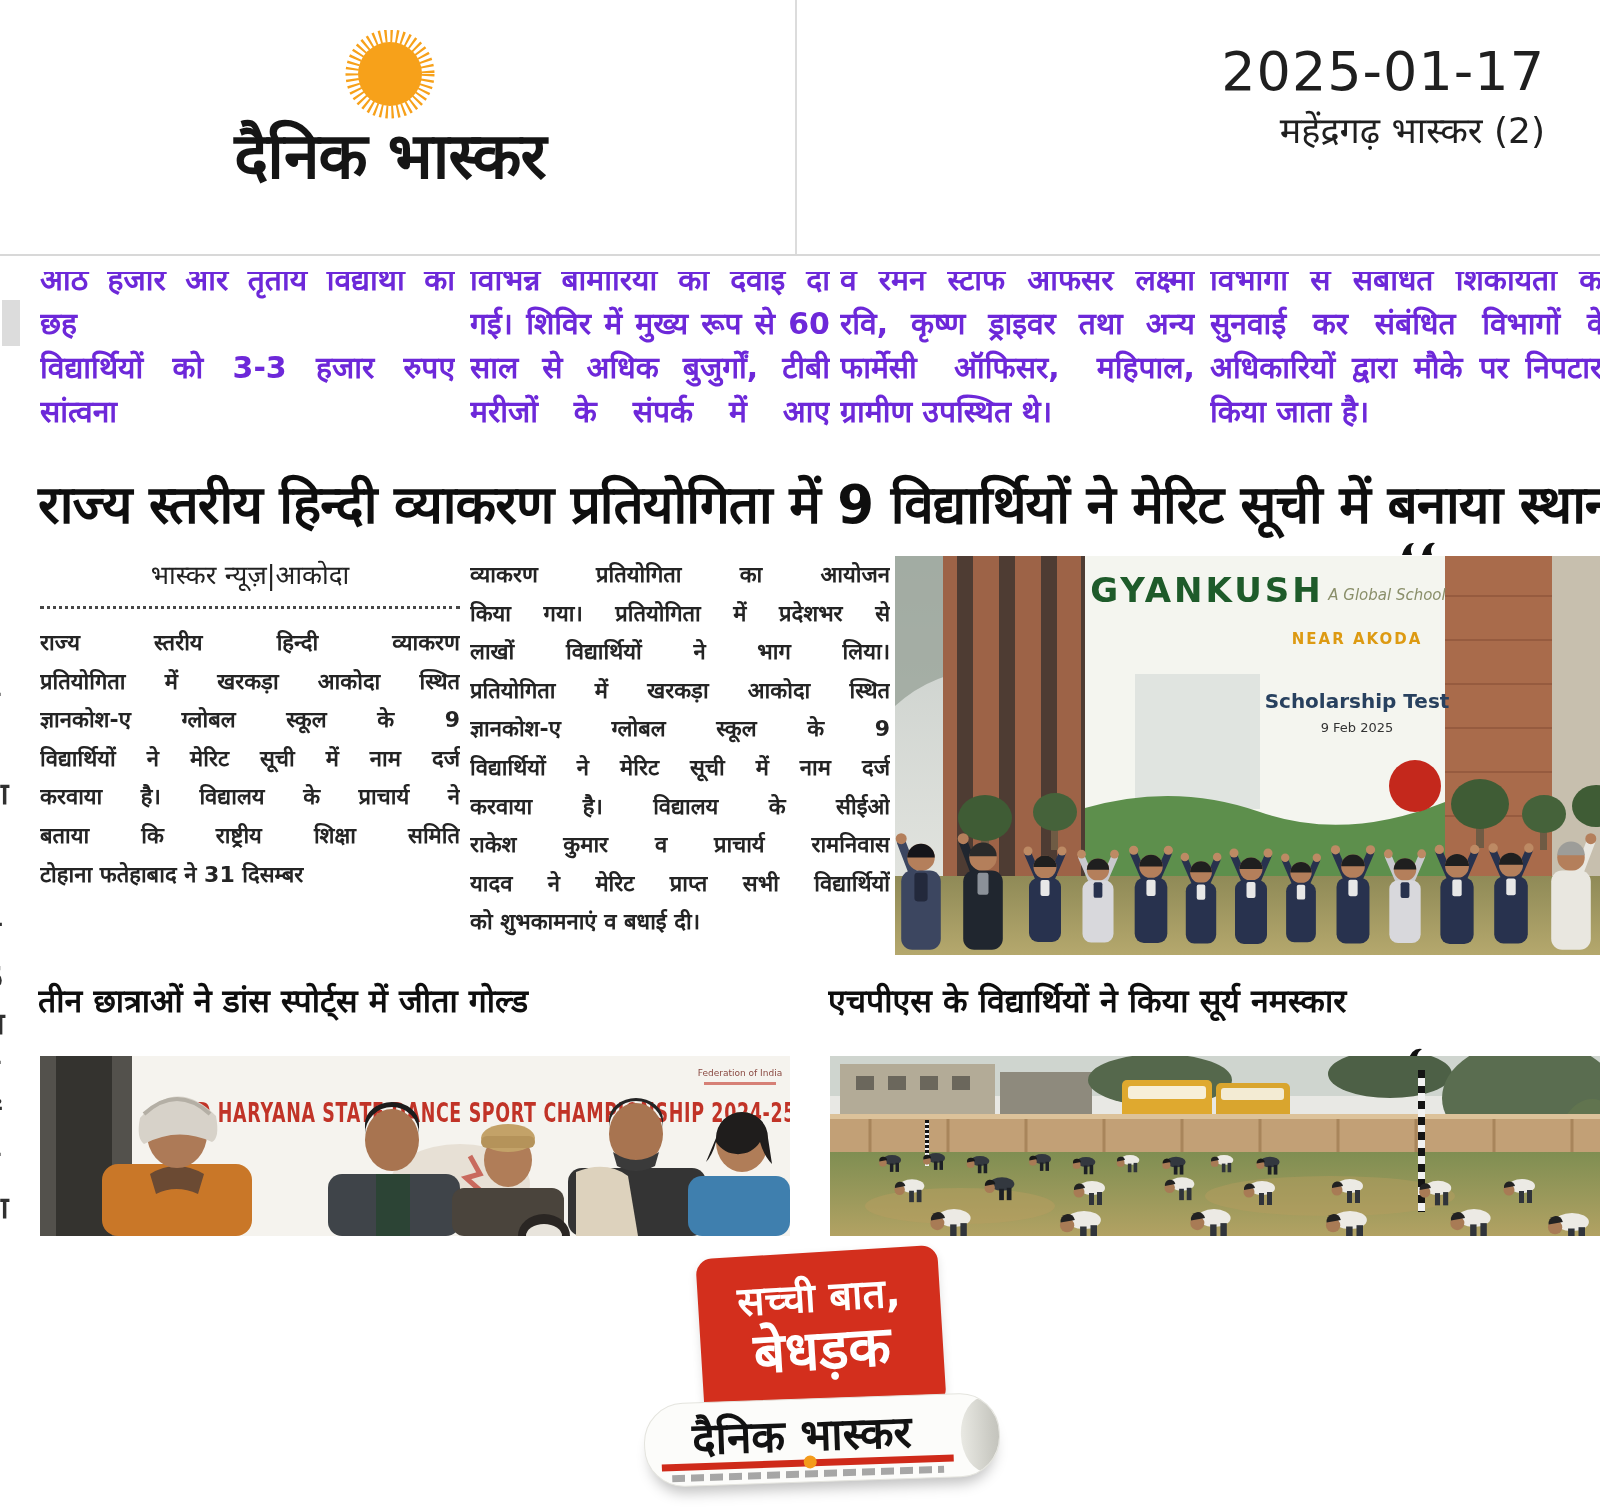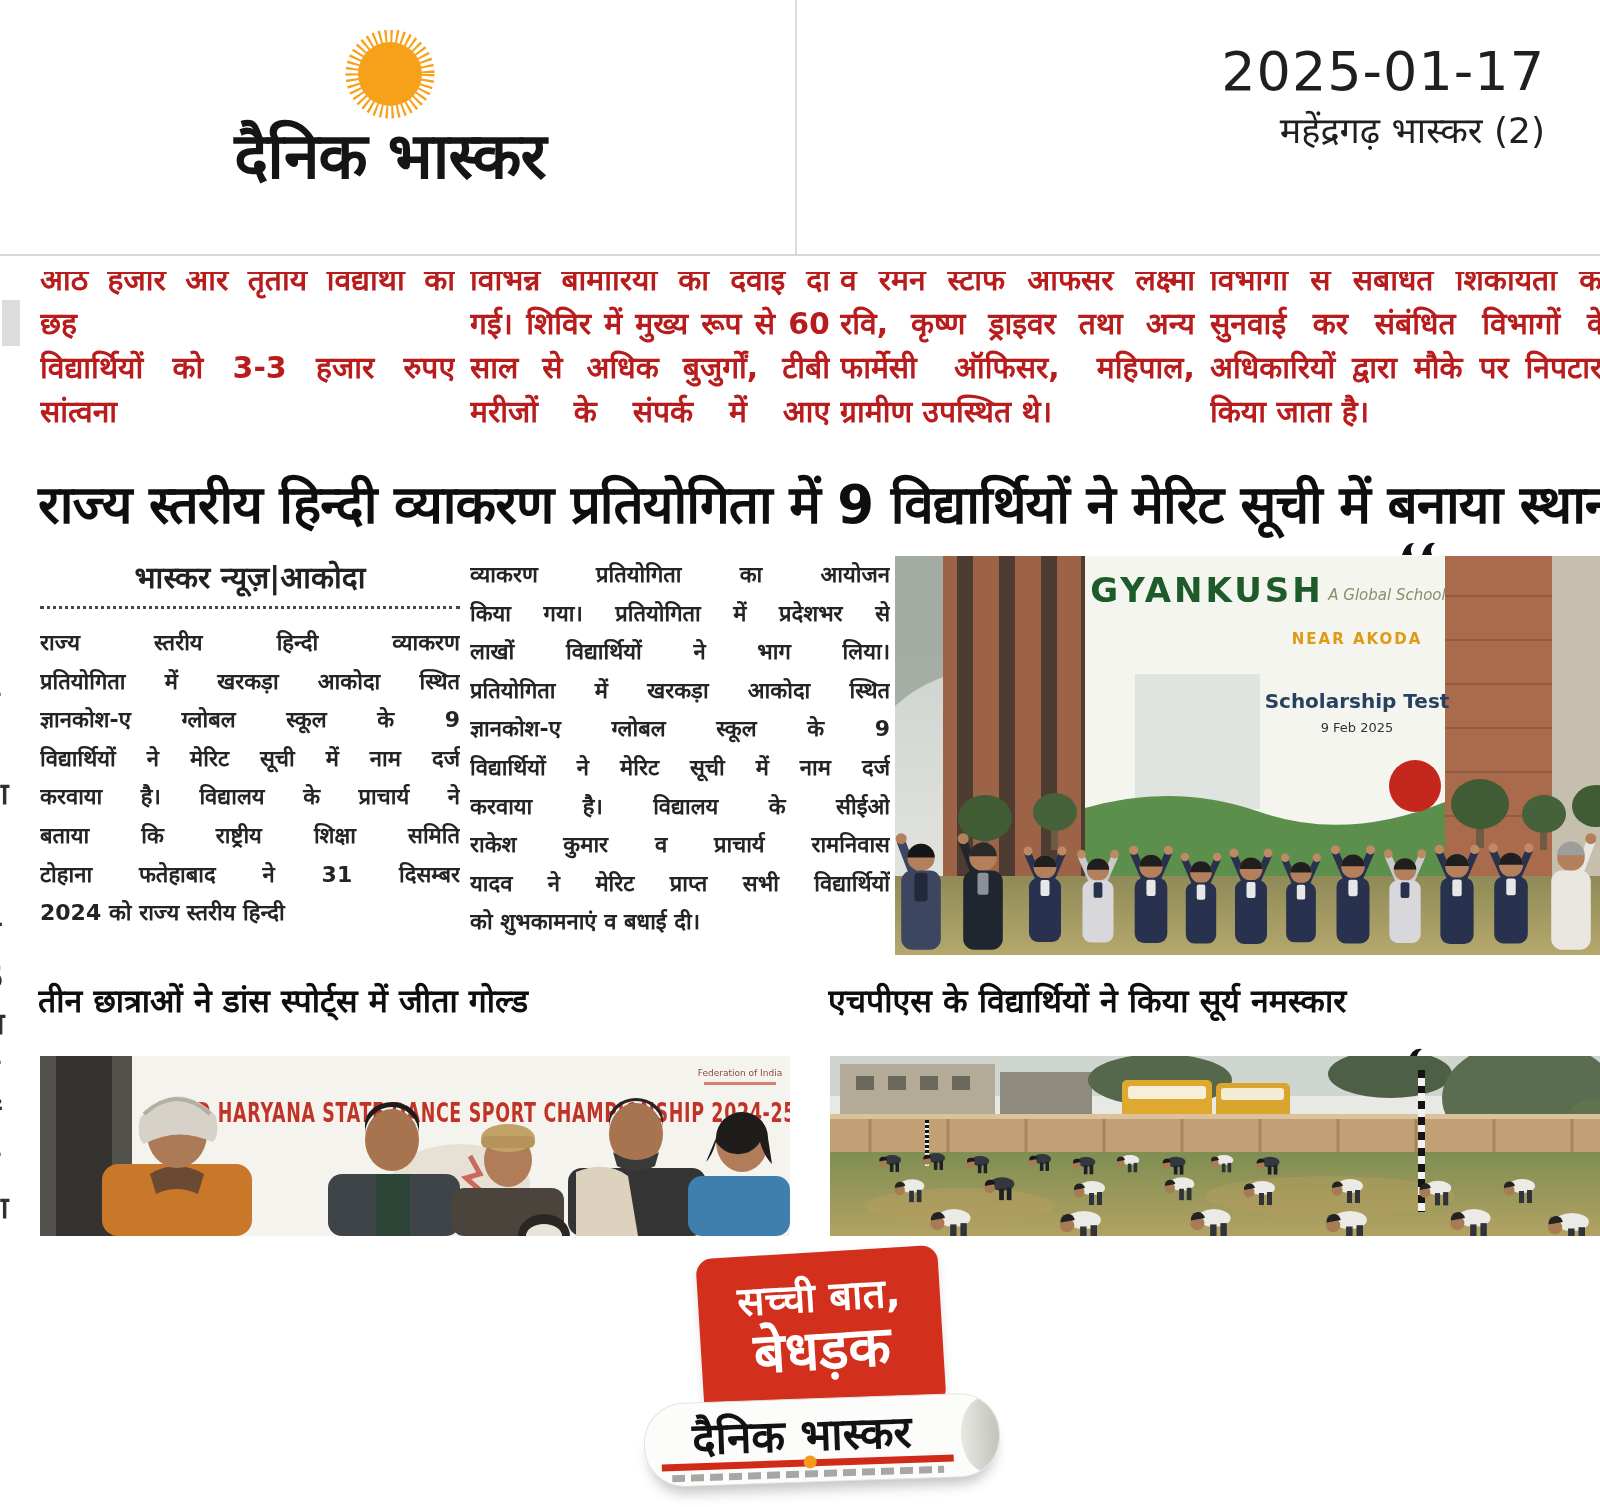--- a/index.html
+++ b/index.html
@@ -13,32 +13,32 @@
   .hdr-logo{left:175px;top:30px;width:430px;height:195px;text-align:center;}
   .hdr-logo .sun{display:block;margin:0 auto;}
   .hdr-logo .brand{font-size:64px;font-weight:800;color:#151515;letter-spacing:-1px;line-height:1;margin-top:2px;white-space:nowrap;}
   .hdr-right{right:55px;top:42px;text-align:right;}
   .hdr-date{font-size:54px;color:#1f1f1f;letter-spacing:1px;line-height:1.1;}
   .hdr-edition{font-size:36px;color:#1f1f1f;margin-top:10px;line-height:1.1;white-space:nowrap;}
   .v-divider{left:795px;top:0;width:2px;height:254px;background:#dcdcdc;}
   .h-rule{left:0;top:254px;width:1600px;height:2px;background:#d8d8d8;}
 
   
-  .scan{color:#b91c1c;}
+  .scan{color:#6d28d9;}
   .ts-col{top:272px;height:186px;overflow:hidden;font-size:30px;font-weight:700;line-height:44px;}
   .ts-col div{text-align:justify;text-align-last:justify;}
   .ts-col div:first-child{margin-top:-14px;}
   .last-flush div:last-child{text-align-last:left;}
   .gray-chip{left:2px;top:300px;width:18px;height:46px;background:#dcdcdc;}
 
   .headline-main{left:38px;top:466px;width:1600px;font-size:53px;font-weight:800;color:#0e0e0e;
     white-space:nowrap;letter-spacing:-1px;overflow:visible;}
   .headline-sub{top:978px;font-size:32px;font-weight:800;color:#0e0e0e;white-space:nowrap;overflow:hidden;}
 
-  .byline{left:40px;top:556px;width:420px;text-align:center;font-size:30px;font-weight:700;color:#222;}
+  .byline{left:40px;top:556px;width:420px;text-align:center;font-size:26px;font-weight:400;color:#222;}
   .dotline{left:40px;top:606px;width:420px;height:0;border-top:3px dotted #474747;}
   .body-col{font-size:22px;font-weight:600;line-height:38.6px;color:#242424;overflow:hidden;}
   .body-col div{text-align:justify;text-align-last:justify;}
   .body-col div:last-child{text-align-last:left;}
 
   .photo{overflow:hidden;background:#e8e8e4;}
   .photo svg{display:block;}
 
   
   .edge-strip{left:-17px;top:684px;width:44px;display:flex;flex-direction:column;gap:10px;
@@ -115,21 +115,20 @@
   <div class="abs dotline"></div>
 
   <div class="abs scan body-col" style="left:40px;top:624px;width:420px;height:315px">
       <div>राज्य स्तरीय हिन्दी व्याकरण</div>
       <div>प्रतियोगिता में खरकड़ा आकोदा स्थित</div>
       <div>ज्ञानकोश-ए ग्लोबल स्कूल के 9</div>
       <div>विद्यार्थियों ने मेरिट सूची में नाम दर्ज</div>
       <div>करवाया है। विद्यालय के प्राचार्य ने</div>
       <div>बताया कि राष्ट्रीय शिक्षा समिति</div>
       <div>टोहाना फतेहाबाद ने 31 दिसम्बर</div>
-      <div>2024 को राज्य स्तरीय हिन्दी</div>
     </div>
   <div class="abs scan body-col" style="left:470px;top:556px;width:420px;height:390px">
       <div>व्याकरण प्रतियोगिता का आयोजन</div>
       <div>किया गया। प्रतियोगिता में प्रदेशभर से</div>
       <div>लाखों विद्यार्थियों ने भाग लिया।</div>
       <div>प्रतियोगिता में खरकड़ा आकोदा स्थित</div>
       <div>ज्ञानकोश-ए ग्लोबल स्कूल के 9</div>
       <div>विद्यार्थियों ने मेरिट सूची में नाम दर्ज</div>
       <div>करवाया है। विद्यालय के सीईओ</div>
       <div>राकेश कुमार व प्राचार्य रामनिवास</div>

